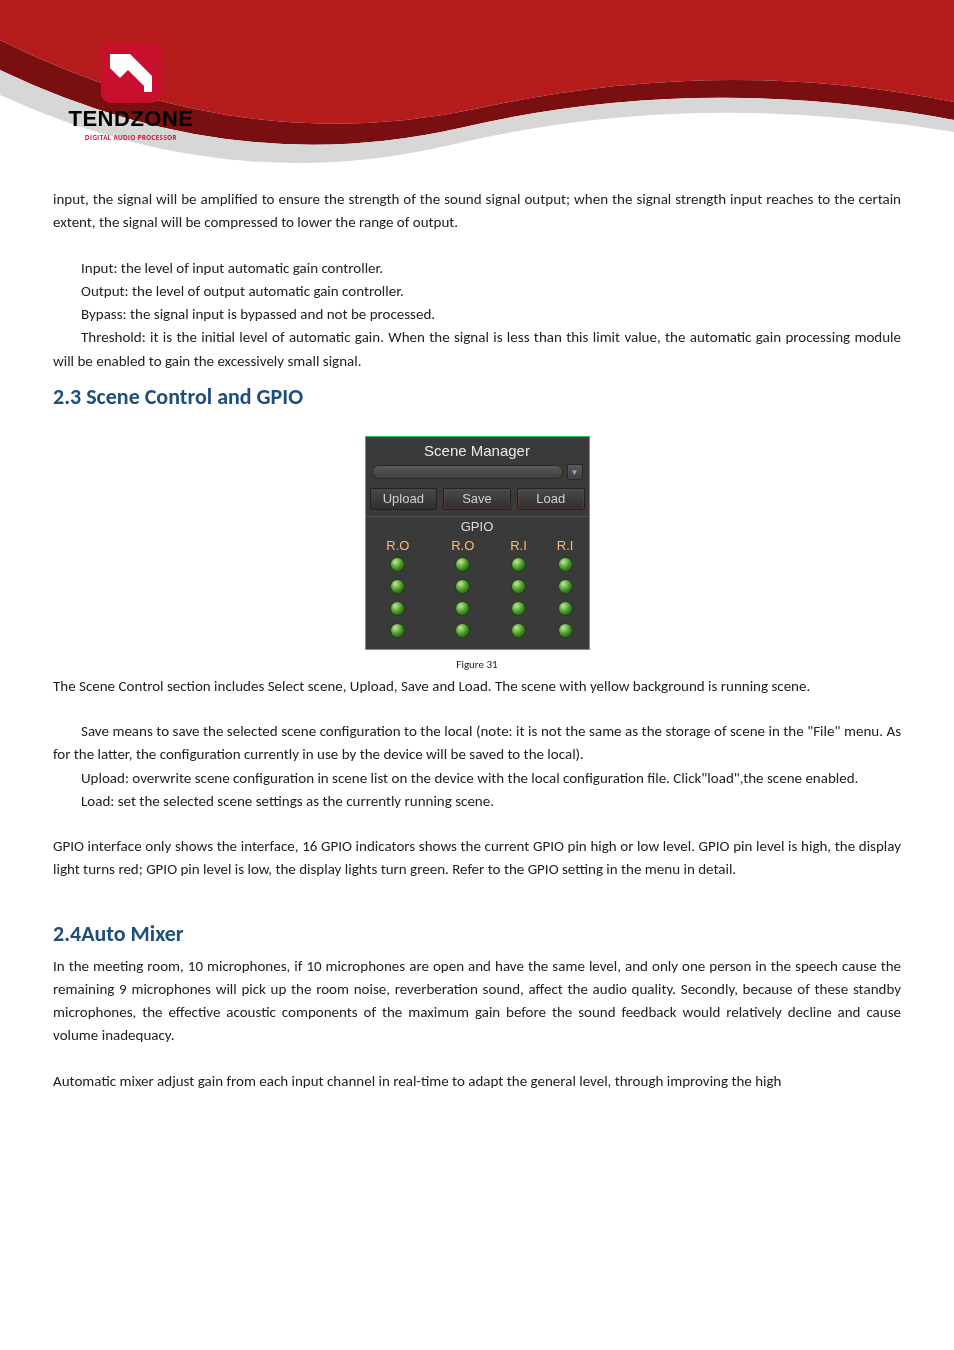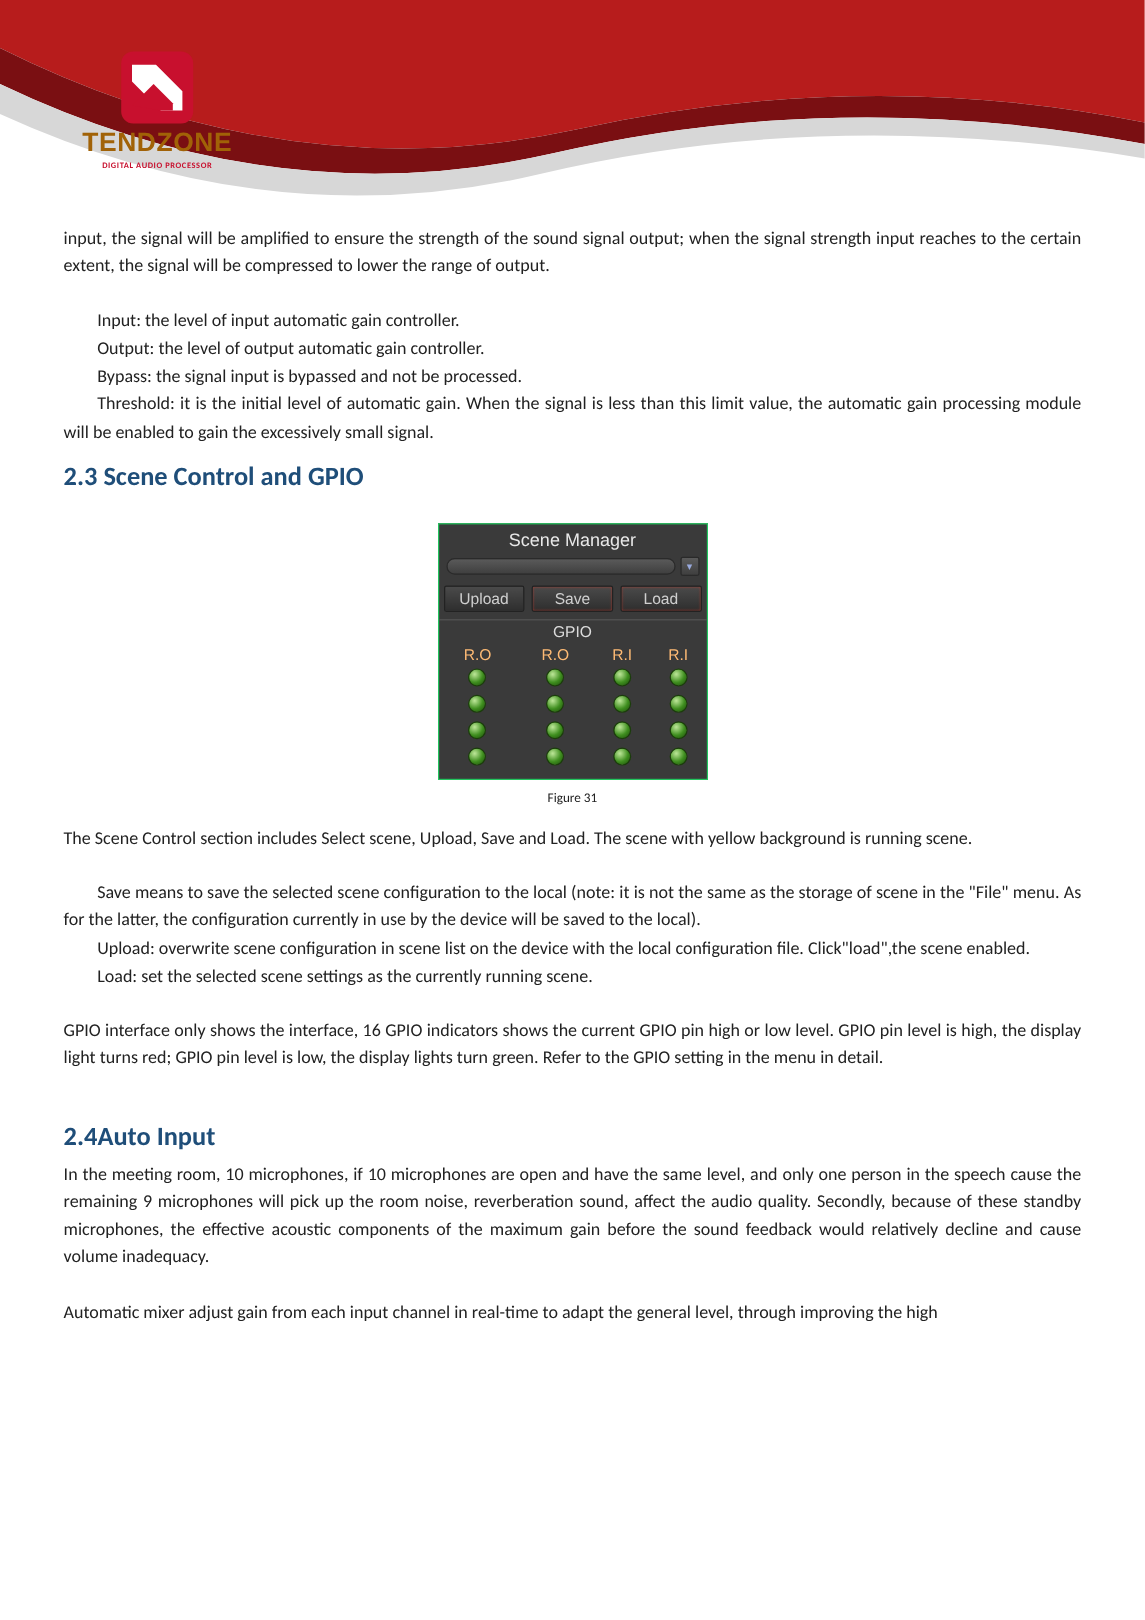--- a/index.html
+++ b/index.html
@@ -32,21 +32,21 @@
     z-index: 2;
   }
   .logo-mark {
     width: 62px;
     height: 62px;
     margin: 0 auto 2px auto;
     position: relative;
   }
   .logo-mark svg { display:block; }
   .logo-word {
-    color: #a16207;
+    color: #000000;
     font-weight: 800;
     font-size: 22px;
     letter-spacing: 0.5px;
     font-family: Arial Black, Arial, sans-serif;
   }
   .logo-tag {
     color: #c8102e;
     font-size: 7px;
     font-weight: 700;
     letter-spacing: 0.5px;
@@ -154,21 +154,21 @@
     display: inline-block;
     width: 15px; height: 15px;
     border-radius: 50%;
     background: radial-gradient(circle at 35% 30%, #bfe89a, #3e8e1e 55%, #1e4a0d);
     border: 1px solid #1b3d0b;
   }
   .fig-cap {
     text-align:center;
     font-size: 11px;
     margin-top: 8px;
-    margin-bottom: 17px;
+    margin-bottom: 4px;
   }
 </style>
 </head>
 <body>
 
 <div class="header-shape">
   <svg class="header-banner" viewBox="0 0 954 180" preserveAspectRatio="none">
     <path d="M0 0 L954 0 L954 102 Q720 55 480 108 Q240 160 0 40 Z" fill="#b71c1c"></path>
     <path d="M0 40 Q240 160 480 108 Q720 55 954 102 L954 120 Q700 72 460 128 Q230 180 0 70 Z" fill="#7a0f12"></path>
     <path d="M0 70 Q230 180 460 128 Q700 72 954 120 L954 132 Q690 88 450 145 Q225 198 0 95 Z" fill="#d7d7d7"></path>
@@ -254,19 +254,19 @@
 
   <p class="p">The Scene Control section includes Select scene, Upload, Save and Load. The scene with yellow background is running scene.</p>
   <div class="spacer"></div>
   <p class="p indent">Save means to save the selected scene configuration to the local (note: it is not the same as the storage of scene in the "File" menu. As for the latter, the configuration currently in use by the device will be saved to the local).</p>
   <p class="p indent">Upload: overwrite scene configuration in scene list on the device with the local configuration file. Click"load",the scene enabled.</p>
   <p class="p indent">Load: set the selected scene settings as the currently running scene.</p>
   <div class="spacer"></div>
   <p class="p">GPIO interface only shows the interface, 16 GPIO indicators shows the current GPIO pin high or low level. GPIO pin level is high, the display light turns red; GPIO pin level is low, the display lights turn green. Refer to the GPIO setting in the menu in detail.</p>
 
   <div style="height:28px"></div>
-  <h2 class="sec">2.4Auto Input</h2>
+  <h2 class="sec">2.4Auto Mixer</h2>
 
   <p class="p" style="margin-top:6px">In the meeting room, 10 microphones, if 10 microphones are open and have the same level, and only one person in the speech cause the remaining 9 microphones will pick up the room noise, reverberation sound, affect the audio quality. Secondly, because of these standby microphones, the effective acoustic components of the maximum gain before the sound feedback would relatively decline and cause volume inadequacy.</p>
   <div class="spacer"></div>
   <p class="p">Automatic mixer adjust gain from each input channel in real-time to adapt the general level, through improving the high</p>
 
 </div>
 
 </body></html>

